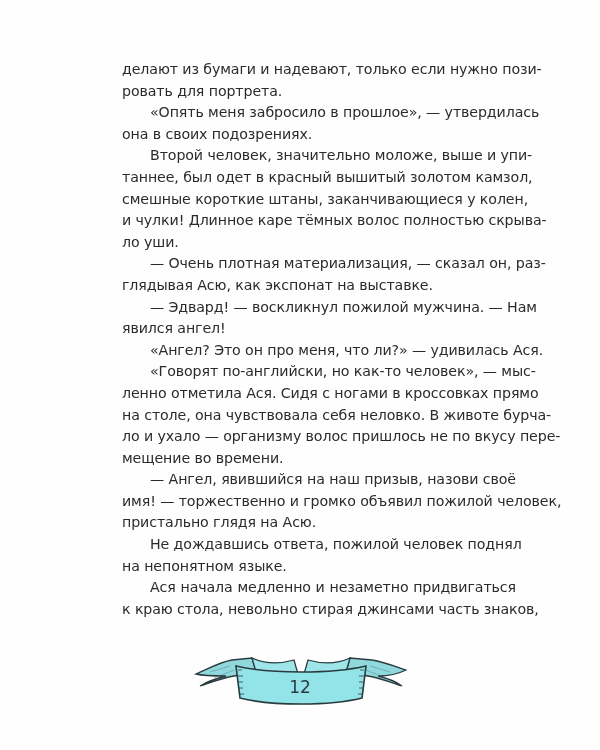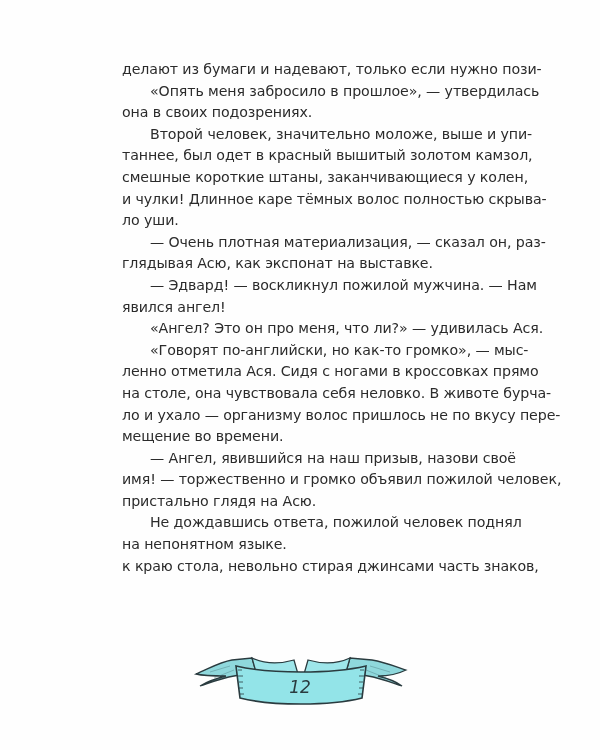--- a/index.html
+++ b/index.html
@@ -56,54 +56,55 @@
     height: 72px;
     display: block;
   }
   .page-number {
     position: absolute;
     left: 270px;
     top: 677px;
     width: 60px;
     text-align: center;
     font-family: "DejaVu Sans", sans-serif;
-    font-style: italic;
     font-size: 17px;
     color: #2a3b3f;
   }
 </style>
 </head>
 <body>
 
 <div class="page">
 
   <div class="text-block" id="text-block">
     <span class="line">делают из бумаги и надевают, только если нужно пози-</span>
+    <span class="line last">ровать для портрета.</span>
     <span class="line indent">«Опять меня забросило в прошлое», — утвердилась</span>
     <span class="line last">она в своих подозрениях.</span>
     <span class="line indent">Второй человек, значительно моложе, выше и упи-</span>
     <span class="line">таннее, был одет в красный вышитый золотом камзол,</span>
     <span class="line">смешные короткие штаны, заканчивающиеся у колен,</span>
     <span class="line">и чулки! Длинное каре тёмных волос полностью скрыва-</span>
     <span class="line last">ло уши.</span>
     <span class="line indent">— Очень плотная материализация, — сказал он, раз-</span>
     <span class="line last">глядывая Асю, как экспонат на выставке.</span>
     <span class="line indent">— Эдвард! — воскликнул пожилой мужчина. — Нам</span>
     <span class="line last">явился ангел!</span>
     <span class="line indent last">«Ангел? Это он про меня, что ли?» — удивилась Ася.</span>
-    <span class="line indent">«Говорят по-английски, но как-то громко», — мыс-</span>
+    <span class="line indent">«Говорят по-английски, но как-то человек», — мыс-</span>
     <span class="line">ленно отметила Ася. Сидя с ногами в кроссовках прямо</span>
     <span class="line">на столе, она чувствовала себя неловко. В животе бурча-</span>
     <span class="line">ло и ухало — организму волос пришлось не по вкусу пере-</span>
     <span class="line last">мещение во времени.</span>
     <span class="line indent">— Ангел, явившийся на наш призыв, назови своё</span>
     <span class="line">имя! — торжественно и громко объявил пожилой человек,</span>
     <span class="line last">пристально глядя на Асю.</span>
     <span class="line indent">Не дождавшись ответа, пожилой человек поднял</span>
     <span class="line last">на непонятном языке.</span>
+    <span class="line indent">Ася начала медленно и незаметно придвигаться</span>
     <span class="line">к краю стола, невольно стирая джинсами часть знаков,</span>
   </div>
 
   <div class="footer-ribbon">
     <svg viewBox="0 0 222 72">
 
       <path d="M6 34 C 20 28, 30 22, 42 20 L 62 18 L 66 32 L 44 36 C 32 38, 22 42, 10 46 C 20 40, 28 38, 36 36 C 24 36, 14 36, 6 34 Z" fill="#8fd8dc" stroke="#2a3b3f" stroke-width="1.3"></path>
 
       <path d="M62 18 C 75 24, 90 24, 104 20 L 108 34 C 96 38, 80 38, 66 32 Z" fill="#9ee6ea" stroke="#2a3b3f" stroke-width="1.3"></path>
 

